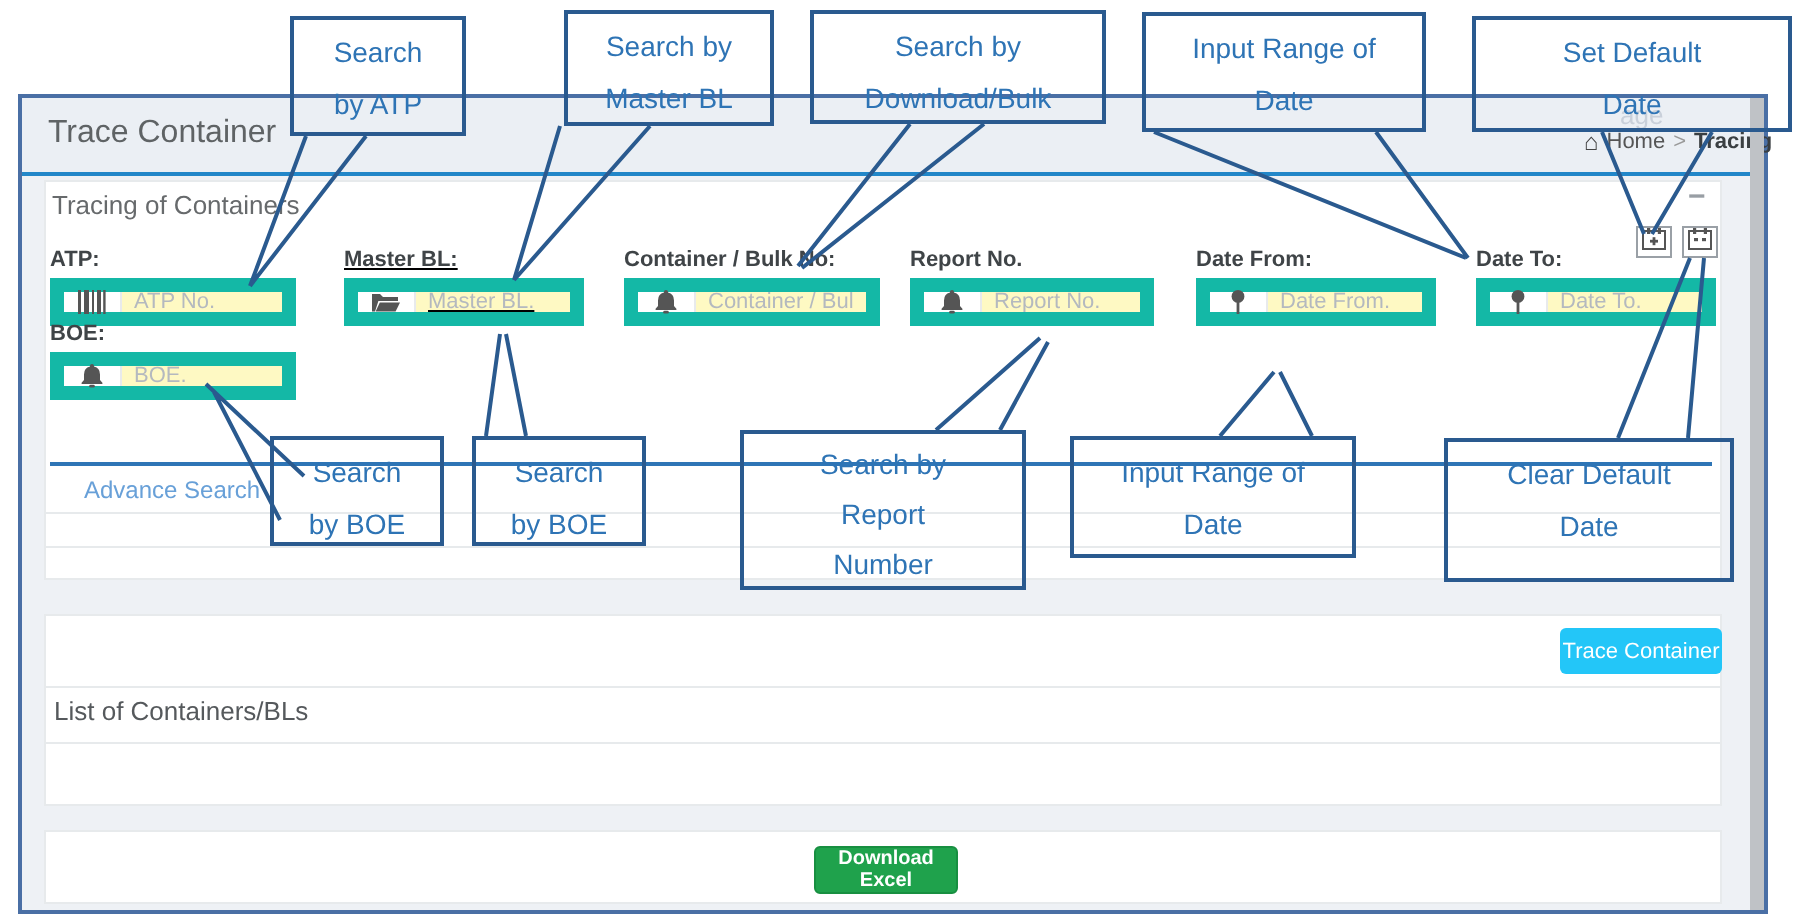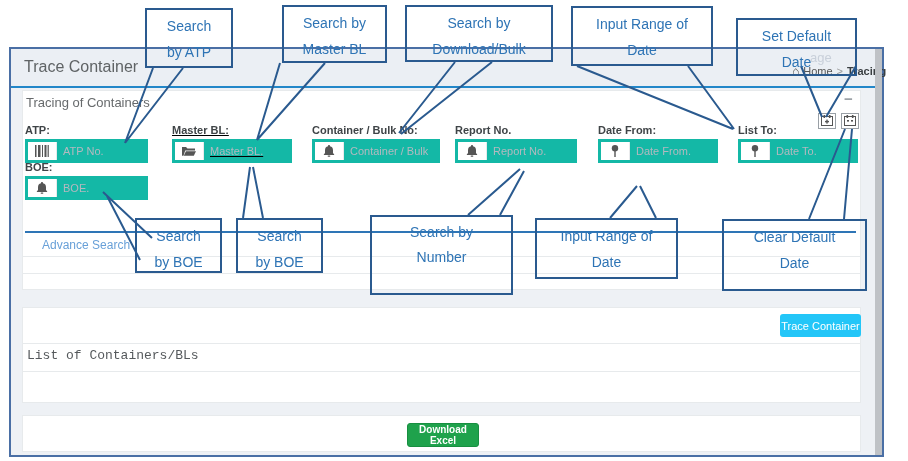--- a/index.html
+++ b/index.html
@@ -27,34 +27,34 @@
   .panel-title { position:absolute; left:26px; top:95px; font-size:13px; color:#676a6c; }
   .collapse-tool { position:absolute; left:844px; top:90px; font-size:15px; font-weight:bold; color:#989ea4; cursor:pointer; }
   .faint-line { position:absolute; height:1px; background:#e7eaec; }
 
   .cal-btn { position:absolute; width:18px; height:16px; background:#fff; border:1px solid #9aa0a6;
              display:flex; align-items:center; justify-content:center; cursor:pointer; }
 
   
   .field { position:absolute; }
   .field label { display:block; font-size:11px; font-weight:bold; color:#3f4447; margin-bottom:3px; }
-  .group { display:flex; border:3px solid #14b8a6; background:#14b8a6; height:24px; }
+  .group { display:flex; border:7px solid #14b8a6; background:#fef9c3; height:24px; }
   .addon { width:29px; border-right:1px solid #e8eaec; display:flex; align-items:center; justify-content:center; background:#fff; }
   .group input { border:none; outline:none; flex:1; min-width:0; font-size:11px; color:#495057; padding:0 6px;
                  font-family:"Liberation Sans", sans-serif; background:transparent; }
   .group input::placeholder { color:#b4b9bf; }
 
   .advance-link { position:absolute; left:42px; top:238px; font-size:12px; color:#68a0d8; cursor:pointer; }
 
   .btn { position:absolute; border:none; border-radius:3px; color:#fff; cursor:pointer;
          font-family:"Liberation Sans", sans-serif; display:flex; align-items:center; justify-content:center; }
   .btn-trace { left:780px; top:314px; width:81px; height:23px; background:#23c6f8; font-size:11px; }
   .btn-download { left:407px; top:423px; width:72px; height:24px; background:#1fa24c; border:1px solid #188f41; font-size:10px; font-weight:bold; }
 
-  .list-title { position:absolute; left:27px; top:348px; font-size:13px; color:#55595c;font-family:Liberation Mono, monospace; }
+  .list-title { position:absolute; left:27px; top:348px; font-size:13px; color:#55595c; }
 
   .scroll-thumb { position:absolute; left:875px; top:49px; width:7px; height:406px; background:#bfc2c6; }
 
   
   .mid-line { position:absolute; left:25px; top:231px; width:831px; height:2px; background:#2e75b6; }
   .tails { position:absolute; left:0; top:0; pointer-events:none; }
   .callout { position:absolute; border:2px solid #2a5a8f; background:transparent; color:#2e74b5;
              font-size:14px; text-align:center; padding-top:3px; }
   .callout div { line-height:26px; white-space:nowrap; }
   .callout.three div { line-height:25px; }
@@ -167,21 +167,21 @@
         <svg width="8" height="12">
             <circle cx="4" cy="3.2" r="3.2" fill="#555"></circle>
             <rect x="3.3" y="6" width="1.4" height="6" fill="#555"></rect>
           </svg>
       </span>
       <input placeholder="Date From." style="">
     </div>
   </div>
 
   <div class="field" style="left:738px; top:124px; width:120px;">
-    <label>List To:</label>
+    <label>Date To:</label>
     <div class="group">
       <span class="addon">
         <svg width="8" height="12">
             <circle cx="4" cy="3.2" r="3.2" fill="#555"></circle>
             <rect x="3.3" y="6" width="1.4" height="6" fill="#555"></rect>
           </svg>
       </span>
       <input placeholder="Date To." style="">
     </div>
   </div>
@@ -240,34 +240,35 @@
     <div>Master BL</div>
   </div>
   <div class="callout" style="left:405px; top:5px;  width:148px; height:57px;">
     <div>Search by</div>
     <div>Download/Bulk</div>
   </div>
   <div class="callout" style="left:571px; top:6px;  width:142px; height:60px;">
     <div>Input Range of</div>
     <div>Date</div>
   </div>
-  <div class="callout" style="left:736px; top:18px;  width:121px; height:58px;">
+  <div class="callout" style="left:736px; top:8px;  width:160px; height:58px;">
     <div>Set Default</div>
     <div>Date</div>
   </div>
   <div class="callout" style="left:135px; top:218px; width:87px;  height:55px;">
     <div>Search</div>
     <div>by BOE</div>
   </div>
   <div class="callout" style="left:236px; top:218px; width:87px;  height:55px;">
     <div>Search</div>
     <div>by BOE</div>
   </div>
   <div class="callout three" style="left:370px; top:215px; width:143px; height:80px;">
     <div>Search by</div>
+    <div>Report</div>
     <div>Number</div>
   </div>
   <div class="callout" style="left:535px; top:218px; width:143px; height:61px;">
     <div>Input Range of</div>
     <div>Date</div>
   </div>
   <div class="callout" style="left:722px; top:219px; width:145px; height:72px;">
     <div>Clear Default</div>
     <div>Date</div>
   </div>

